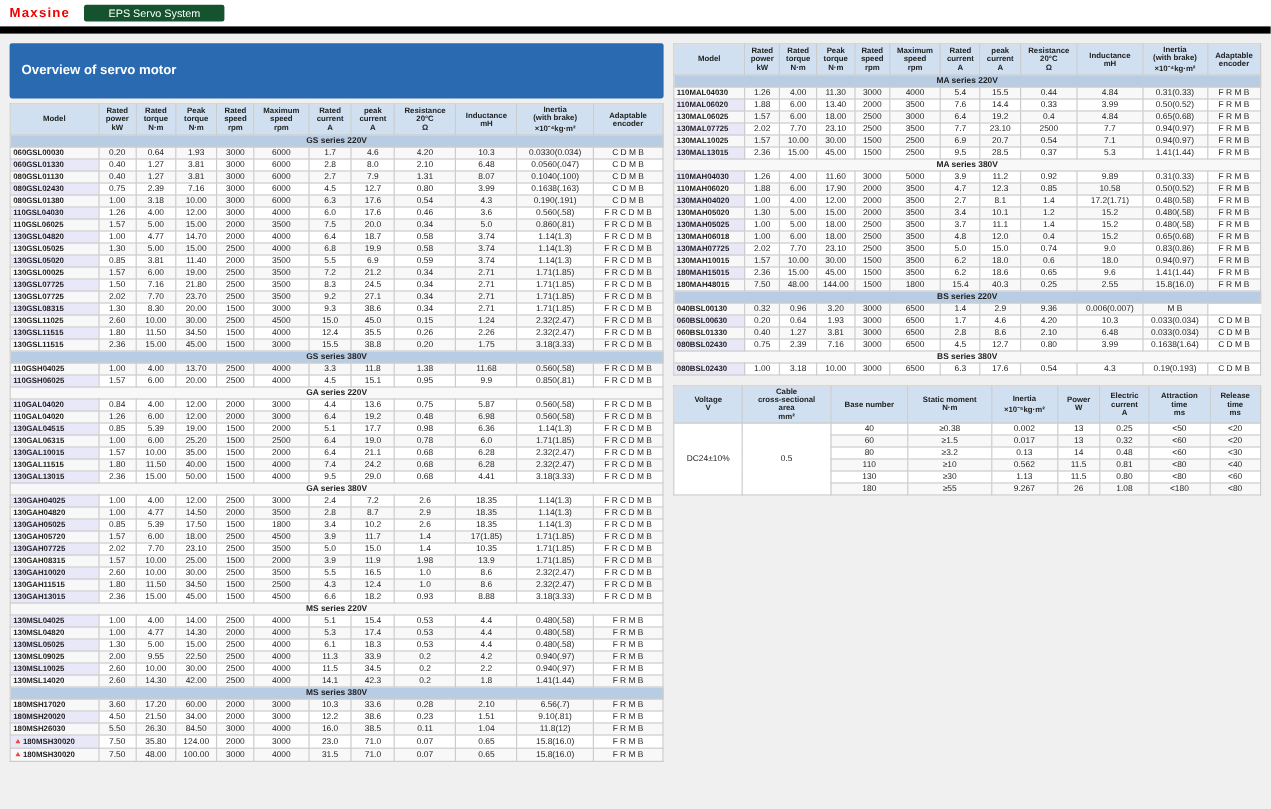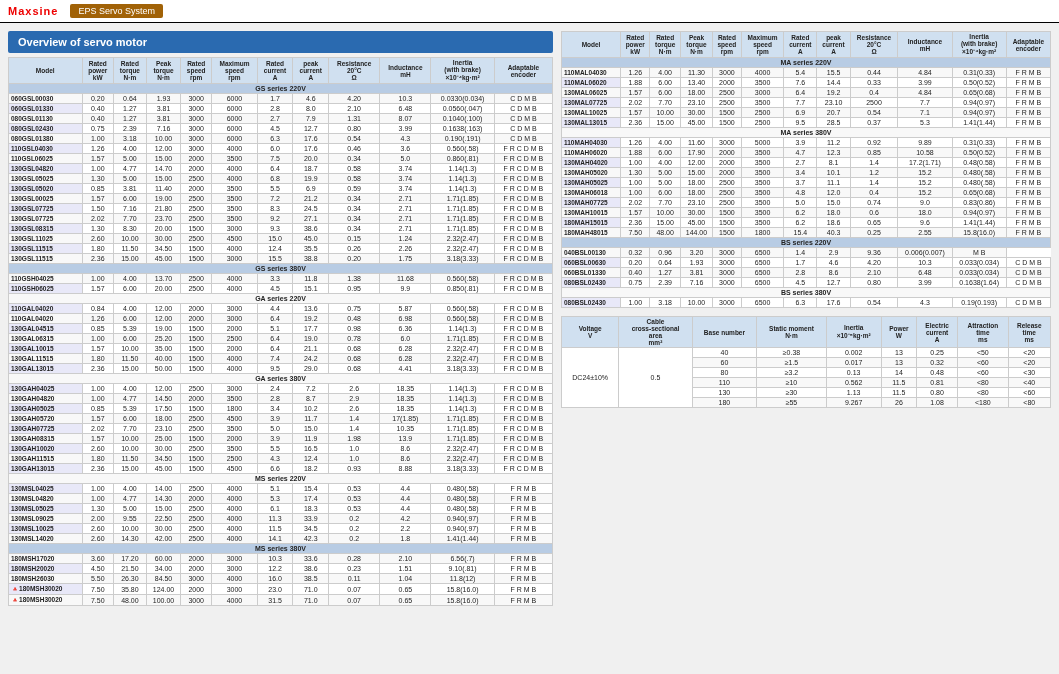--- a/index.html
+++ b/index.html
@@ -6,34 +6,34 @@
     body {
       font-family: Arial, sans-serif;
       font-size: 8px;
       background: #f0f0f0;
       color: #222;
     }
     .top-bar {
       display: flex;
       align-items: center;
       background: #fff;
-      border-bottom: 1px solid #000000;
+      border-bottom: 6px solid #000000;
       padding: 4px 8px;
       gap: 12px;
     }
     .brand {
       font-weight: bold;
       font-size: 11px;
       color: #e00;
       letter-spacing: 1px;
     }
     .system-label {
-      background: #a16207;
+      background: #14532d;
       color: #fff;
-      padding: 2px 8px;
+      padding: 2px 20px;
       font-size: 9px;
       border-radius: 2px;
     }
     .main-content {
       padding: 8px;
       display: flex;
       gap: 8px;
     }
     .left-panel {
       flex: 1;
@@ -41,21 +41,21 @@
     }
     .right-panel {
       width: 490px;
       min-width: 0;
     }
     .section-title {
       background: #2a6ab0;
       color: #fff;
       font-size: 11px;
       font-weight: bold;
-      padding: 5px 10px;
+      padding: 17px 10px;
       margin-bottom: 4px;
       border-radius: 2px;
     }
     .data-table {
       width: 100%;
       border-collapse: collapse;
       font-size: 7px;
       background: #fff;
     }
     .data-table th, .data-table td {

